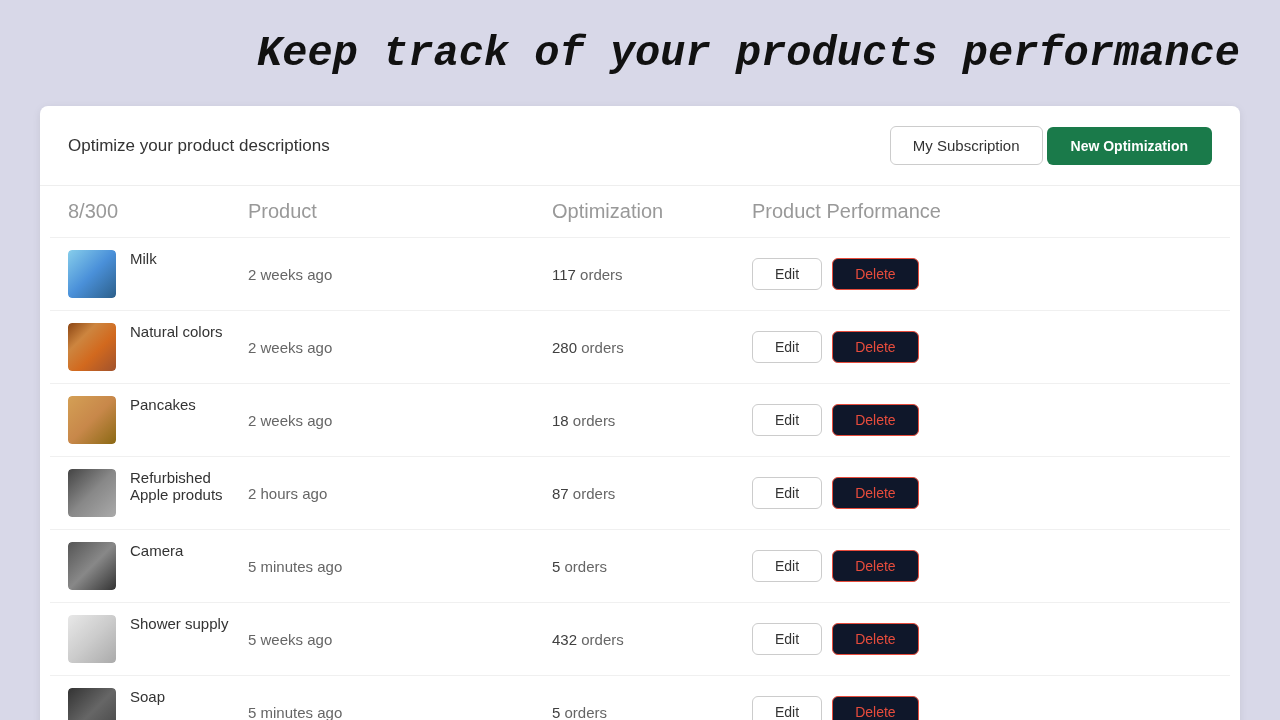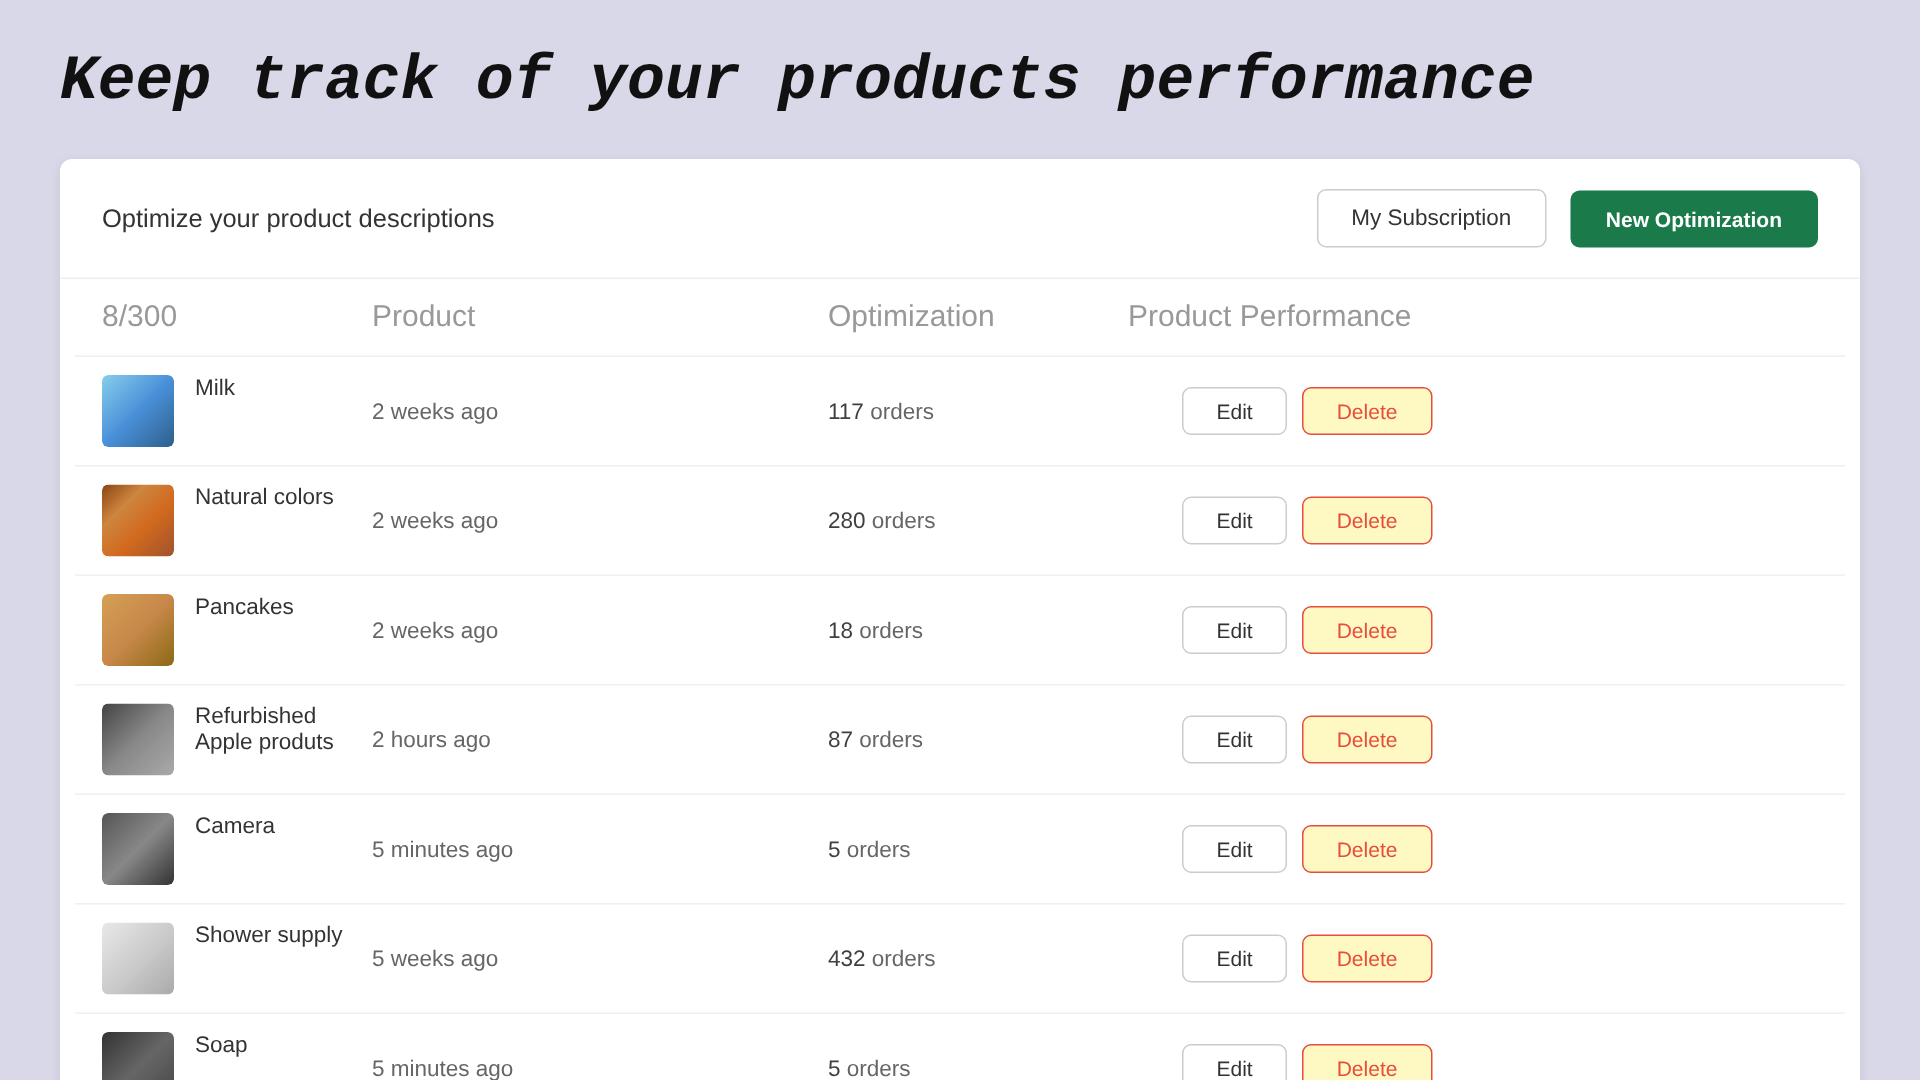--- a/index.html
+++ b/index.html
@@ -17,21 +17,21 @@
       background: #d8d8e8;
       padding: 30px 40px 20px 40px;
     }
 
     .page-title {
       font-size: 42px;
       font-weight: 900;
       font-style: italic;
       font-family: 'Courier New', Courier, monospace;
       color: #111;
-      text-align: left;
+      text-align: right;
       margin-bottom: 28px;
     }
 
     .main-card {
       background: #fff;
       border-radius: 8px;
       box-shadow: 0 2px 8px rgba(0,0,0,0.08);
       overflow: hidden;
     }
 
@@ -44,21 +44,21 @@
     }
 
     .card-header-title {
       font-size: 17px;
       color: #333;
       font-weight: 400;
     }
 
     .header-buttons {
       display: flex;
-      gap: 16px;
+      gap: 4px;
       align-items: center;
     }
 
     .btn-subscription {
       background: #fff;
       border: 1.5px solid #ccc;
       border-radius: 6px;
       padding: 10px 22px;
       font-size: 15px;
       color: #333;
@@ -140,36 +140,35 @@
 
     .performance-cell strong {
       color: #404040;
       font-weight: 400;
     }
 
     .actions-cell {
       display: flex;
       gap: 10px;
       align-items: center;
-      margin-left: 36px;
     }
 
     .btn-edit {
       background: #fff;
       border: 1.5px solid #ccc;
       border-radius: 6px;
       padding: 7px 22px;
       font-size: 14px;
       color: #333;
       cursor: pointer;
       min-width: 70px;
     }
 
     .btn-delete {
-      background: #fef9c3;
+      background: #0f172a;
       border: 1.5px solid #e74c3c;
       border-radius: 6px;
       padding: 7px 22px;
       font-size: 14px;
       color: #e74c3c;
       cursor: pointer;
       min-width: 80px;
     }
 
     

